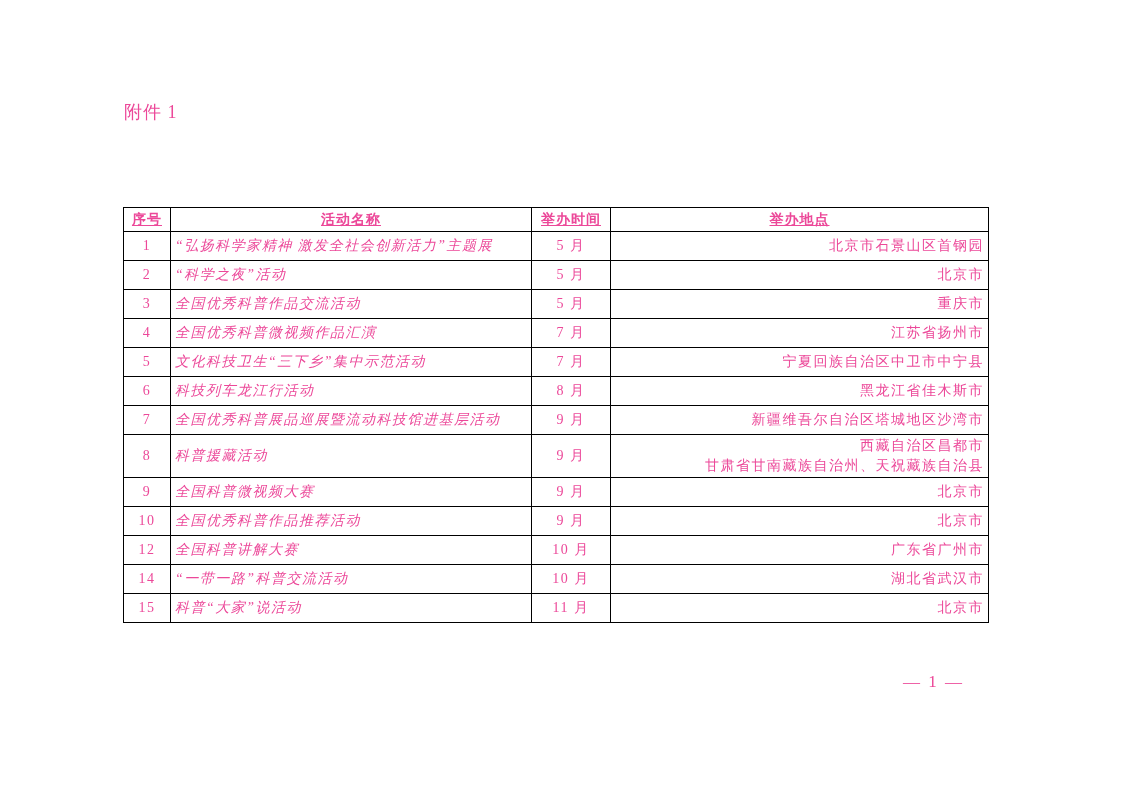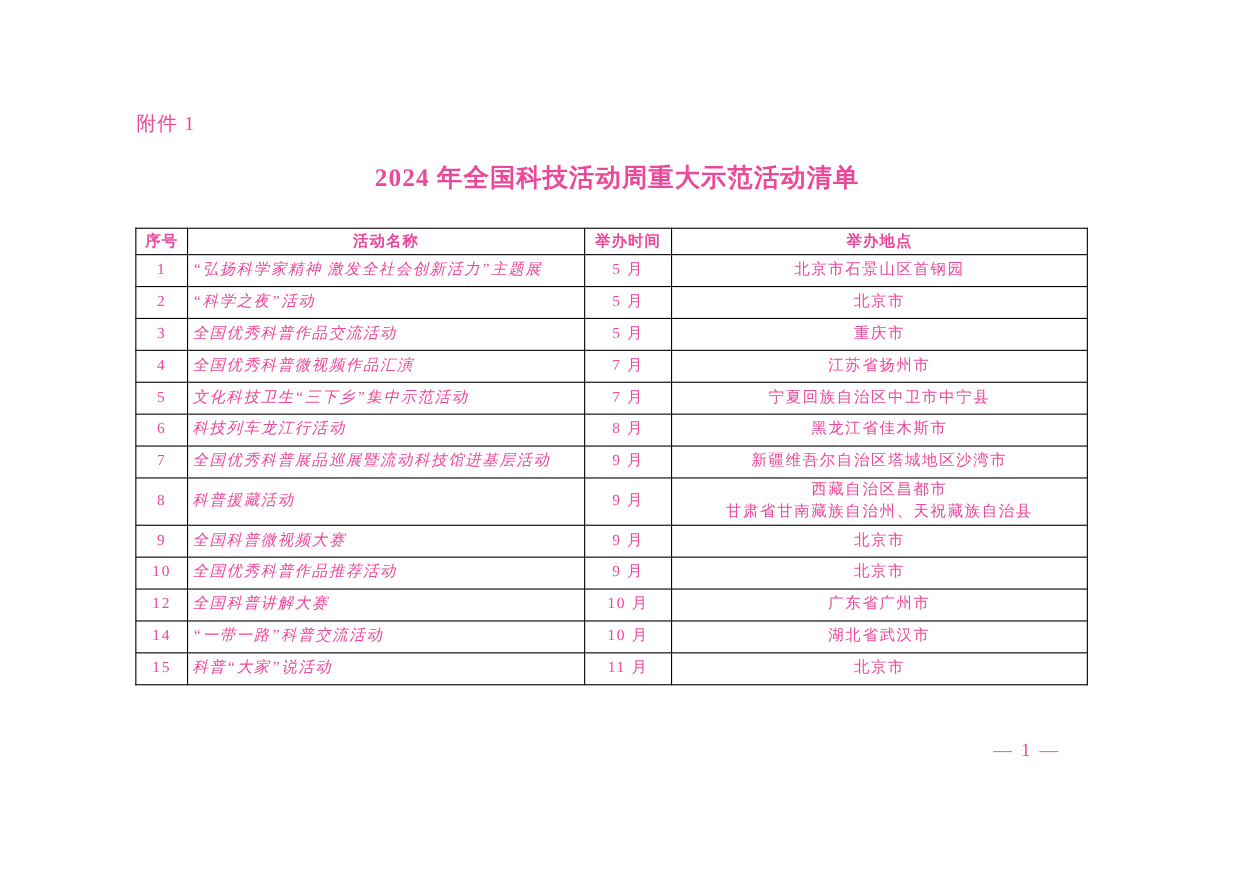--- a/index.html
+++ b/index.html
@@ -49,49 +49,49 @@
     vertical-align: middle;
     overflow: hidden;
     letter-spacing: 1.5px;
   }
   .doc-table thead th {
     height: 21px;
     font-weight: bold;
     text-align: center;
     font-size: 14px;
     letter-spacing: 1px;
+    text-decoration: underline;
   }
   .doc-table tbody td {
     height: 26px;
     line-height: 20px;
   }
   .col-no    { width: 47px;  }
   .col-name  { width: 361px; }
   .col-time  { width: 79px;  }
   .col-loc   { width: 378px; }
   .cell-no   { text-align: center; letter-spacing: 0; }
   .cell-name { text-align: left; padding-left: 7px; font-style: italic; }
   .cell-time { text-align: center; letter-spacing: 0; }
-  .cell-location { text-align: center; padding-left: 7px; white-space: pre-line; margin-left: 44px; }
+  .cell-location { text-align: right; padding-left: 7px; white-space: pre-line; margin-left: 44px; }
   .page-number {
     position: absolute;
     top: 672px;
     right: 158px;
     font-size: 17px;
     letter-spacing: 2px;
   }
 </style>
 </head>
 <body>
 
 <div class="page">
 
   <div class="attachment-label">附件 1</div>
 
-  <h1 class="doc-title">2024 年全国科技活动周重大示范活动清单</h1>
 
   <table class="doc-table">
     <colgroup>
       <col class="col-no">
       <col class="col-name">
       <col class="col-time">
       <col class="col-loc">
     </colgroup>
     <thead>
       <tr>

